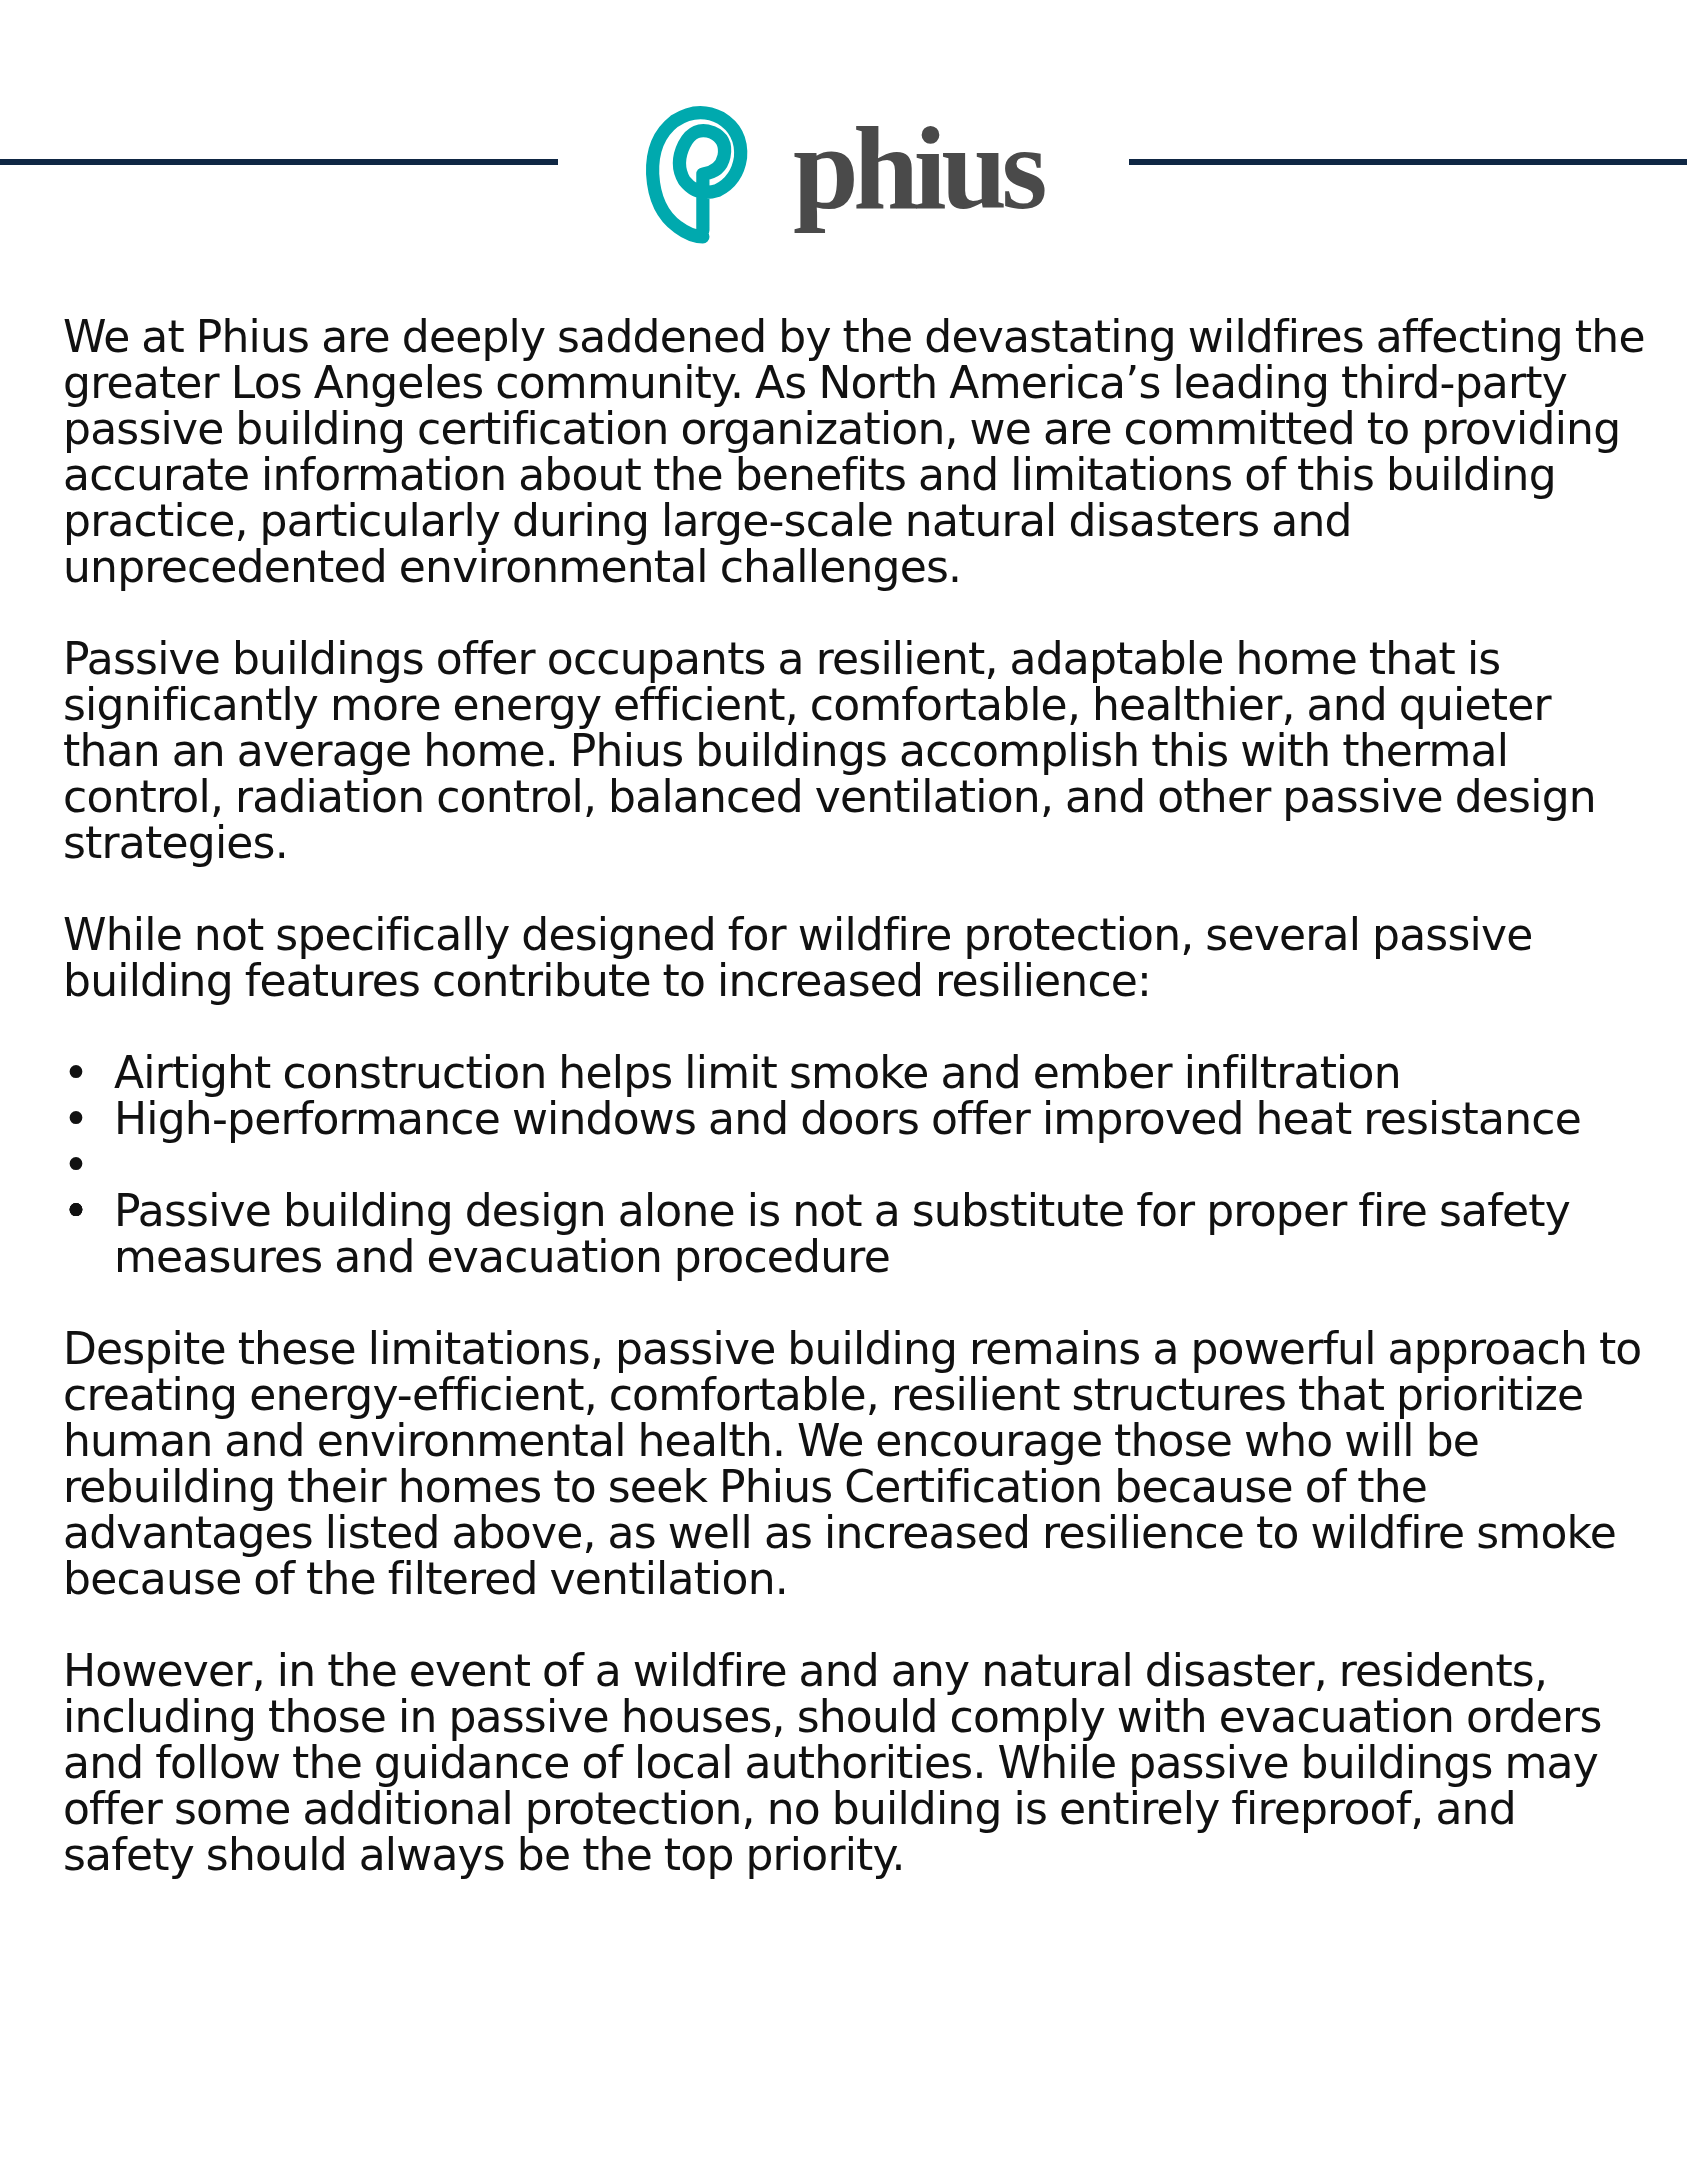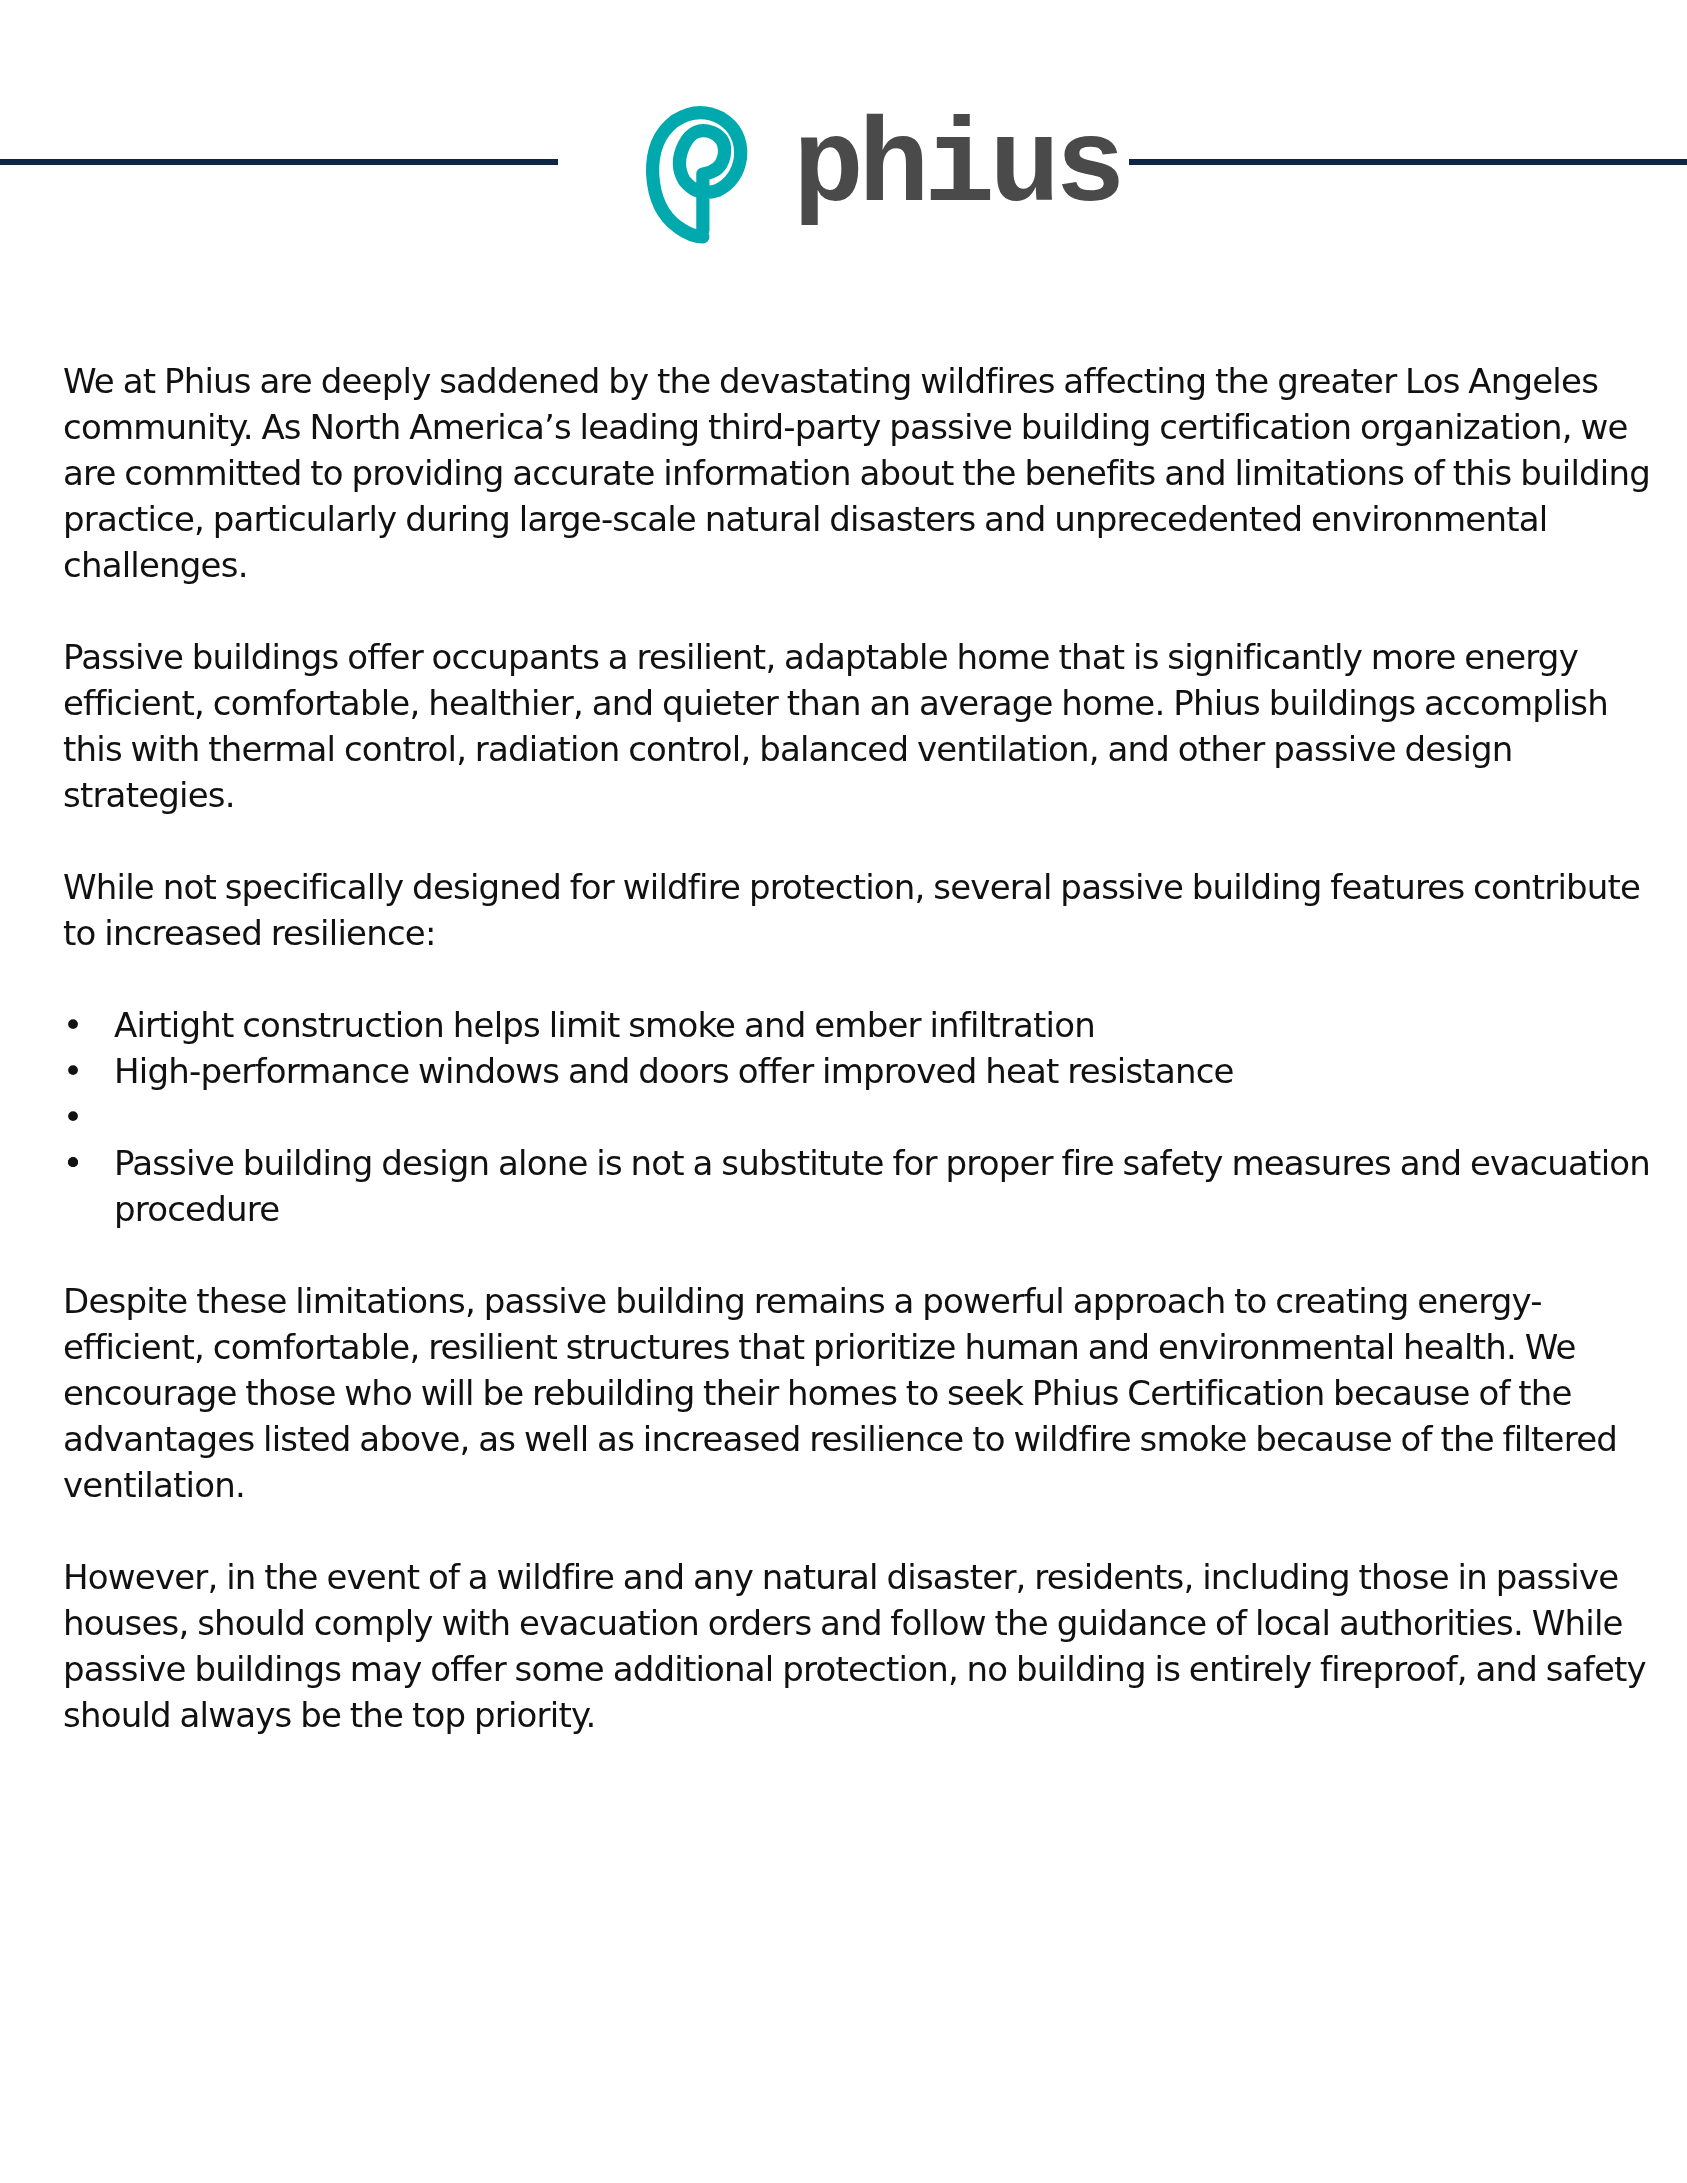--- a/index.html
+++ b/index.html
@@ -41,37 +41,36 @@
       position: absolute;
       left: 0;
       top: 0;
       width: 139px;
       height: 152px;
     }
     .logo-word {
       position: absolute;
       left: 155px;
       top: 5.3px;
-      font-family: Liberation Mono, monospace;
+      font-family: Liberation Serif, serif;
       font-size: 118px;
       line-height: 132px;
       letter-spacing: -5.3px;
       color: #4a4a4a;
       font-weight: 600;
     }
     .content {
       position: absolute;
       left: 63px;
       top: 314px;
       width: 1588px;
-      font-size: 34px;
+      font-size: 44px;
       line-height: 46px;
       letter-spacing: -0.8px;
       word-spacing: -1.3px;
-      margin-top: 44px;
     }
     .para {
       margin: 0 0 46px 0;
     }
     .list {
       list-style: none;
       margin: 0 0 46px 0;
       padding: 0;
     }
     .list li {

